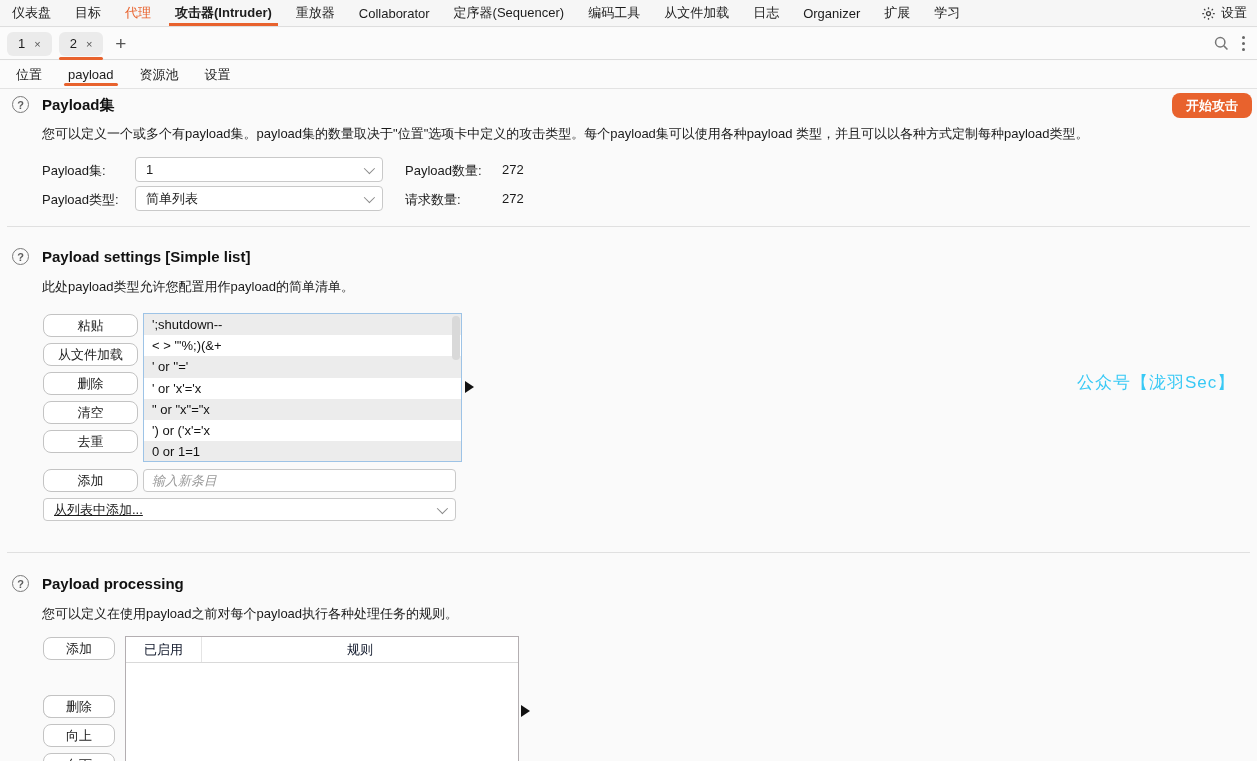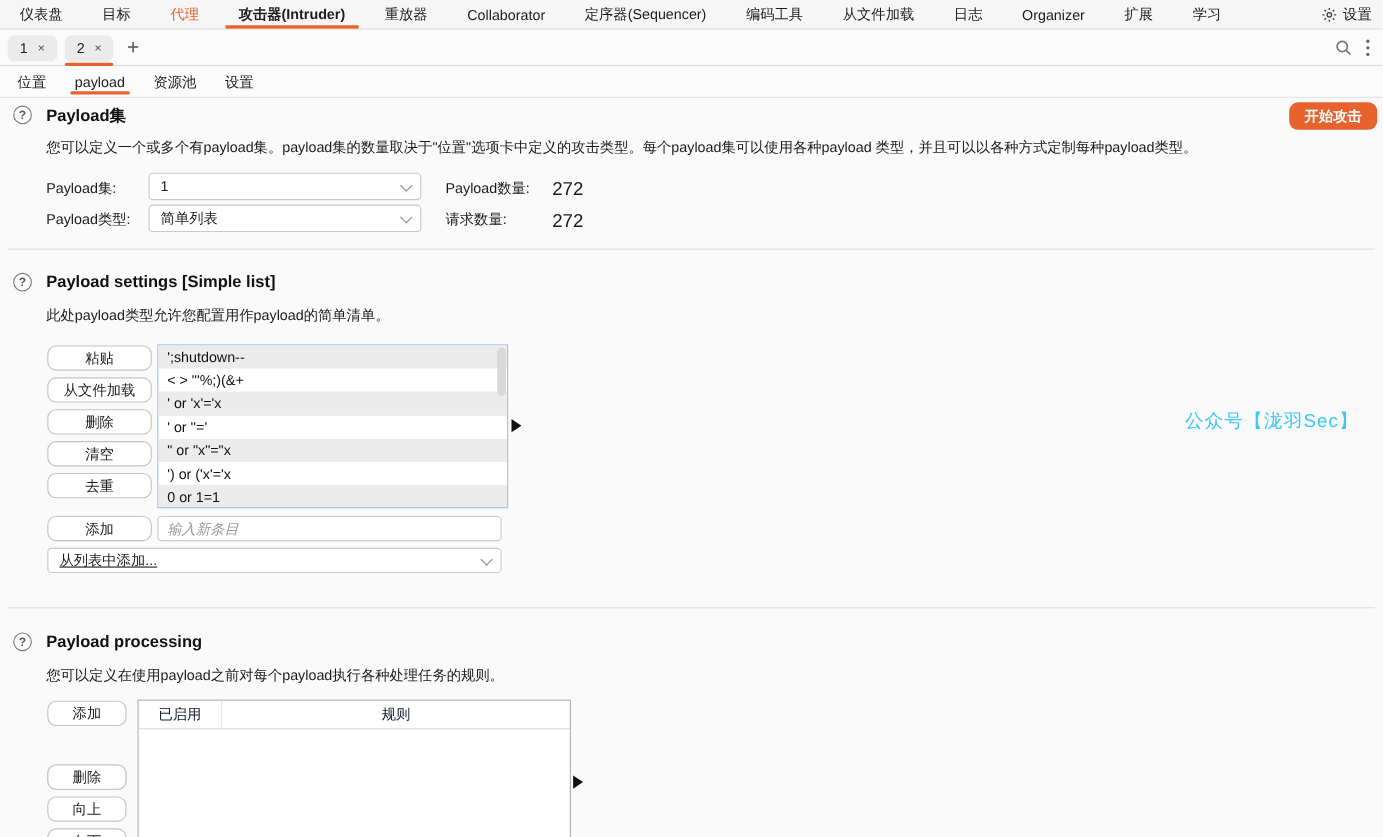--- a/index.html
+++ b/index.html
@@ -3,21 +3,21 @@
 <meta charset="utf-8">
 <style>
   * { margin:0; padding:0; box-sizing:border-box; }
   html,body { width:1257px; height:761px; }
   body { font-family:"Liberation Sans", sans-serif; background:#fafafa; }
   .page { position:relative; width:1257px; height:761px; overflow:hidden; background:#fafafa; }
 
   
   .navbar { position:absolute; top:0; left:0; width:100%; height:27px; background:#f6f6f6;
             border-bottom:1px solid #dedede; display:flex; align-items:stretch; font-size:13px; color:#1c1c1c; }
-  .nav-item { display:flex; align-items:center; padding:0 18px; cursor:default; position:relative; white-space:nowrap; }
+  .nav-item { display:flex; align-items:center; padding:0 12px; cursor:default; position:relative; white-space:nowrap; }
   .nav-item.active { font-weight:bold; }
   .nav-item.active::after { content:""; position:absolute; left:6px; right:6px; bottom:0; height:3px; background:#e8622d; }
   .nav-item.hot { color:#e8622d; }
   .nav-right { margin-left:auto; display:flex; align-items:center; gap:5px; padding-right:10px; }
 
   .gear-svg, .search-svg { display:block; }
 
   
   .tabrow { position:absolute; top:28px; left:0; width:100%; height:32px; background:#fbfbfb;
             border-bottom:1px solid #dcdcdc; display:flex; align-items:center; }
@@ -42,21 +42,21 @@
   .sec-title { position:absolute; left:42px; font-size:15px; font-weight:bold; color:#111; }
   .sec-desc { position:absolute; left:42px; font-size:13px; color:#1a1a1a; }
   .divider { position:absolute; left:7px; right:7px; height:1px; background:#e0e0e0; }
   .btn { position:absolute; background:#fff; border:1px solid #c3c3c3; border-radius:8px; font-size:13px; color:#1c1c1c;
          display:flex; align-items:center; justify-content:center; font-family:"Liberation Sans",sans-serif; }
   .sel { position:absolute; background:#fff; border:1px solid #c9c9c9; border-radius:4px; font-size:13px; color:#1c1c1c;
          display:flex; align-items:center; padding:0 10px; }
   .sel .chev { margin-left:auto; width:8px; height:8px; border-right:1.5px solid #8a8a8a; border-bottom:1.5px solid #8a8a8a;
                transform:rotate(45deg) translateY(-2px); }
   .flabel { position:absolute; font-size:13px; color:#1a1a1a; }
-  .fvalue { position:absolute; font-size:17px; color:#1a1a1a; }
+  .fvalue { position:absolute; font-size:13px; color:#1a1a1a; }
   .tri { position:absolute; width:0; height:0; border-left:9px solid #111; border-top:6px solid transparent; border-bottom:6px solid transparent; }
 
   
   .attack-btn { position:absolute; top:93px; right:5px; height:25px; padding:0 14px; background:#e8622d; color:#fff;
                 font-size:13px; font-weight:bold; border:none; border-radius:8px; display:flex; align-items:center; }
 
   
   .plist { position:absolute; left:143px; top:313px; width:319px; height:149px; background:#fff;
            border:1.5px solid #9dc3e6; overflow:hidden; }
   .plist-row { height:21.2px; line-height:21.2px; font-size:13px; color:#111; padding-left:8px; white-space:nowrap; }
@@ -162,22 +162,22 @@
 
   <button class="btn" style="left:43px; top:314px; width:95px; height:23px;">粘贴</button>
   <button class="btn" style="left:43px; top:343px; width:95px; height:23px;">从文件加载</button>
   <button class="btn" style="left:43px; top:372px; width:95px; height:23px;">删除</button>
   <button class="btn" style="left:43px; top:401px; width:95px; height:23px;">清空</button>
   <button class="btn" style="left:43px; top:430px; width:95px; height:23px;">去重</button>
 
   <div class="plist">
     <div class="plist-row">';shutdown--</div>
     <div class="plist-row">&lt; &gt; "'%;)(&amp;+</div>
+    <div class="plist-row">' or ''='</div>
     <div class="plist-row">' or 'x'='x</div>
-    <div class="plist-row">' or ''='</div>
     <div class="plist-row">" or "x"="x</div>
     <div class="plist-row">') or ('x'='x</div>
     <div class="plist-row">0 or 1=1</div>
     <div class="plist-scroll"></div>
   </div>
   <div class="tri" style="left:465px; top:381px;"></div>
 
   <button class="btn" style="left:43px; top:469px; width:95px; height:23px;">添加</button>
   <input class="entry-input" type="text" placeholder="输入新条目" style="">
 

